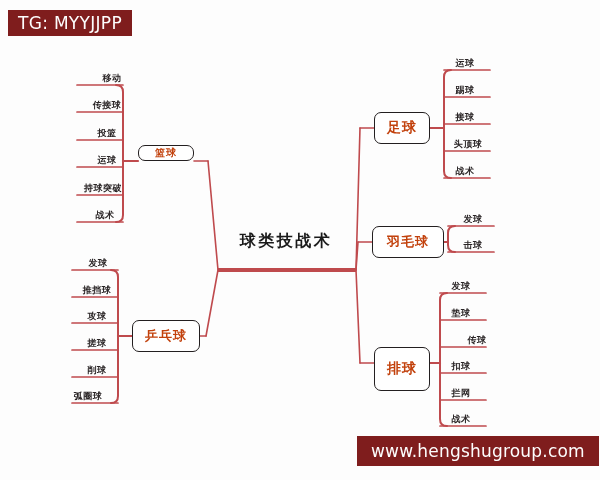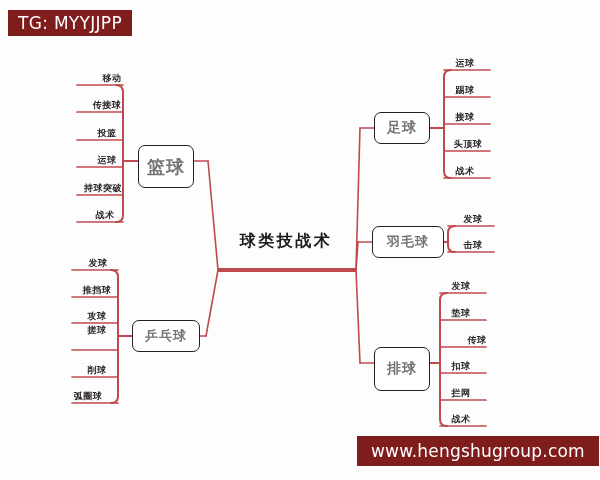--- a/index.html
+++ b/index.html
@@ -30,21 +30,21 @@
   }
   .node-box {
     position: absolute;
     border: 1.6px solid #231f20;
     border-radius: 7px;
     background: #ffffff;
     display: flex;
     align-items: center;
     justify-content: center;
     font-weight: bold;
-    color: #737373;
+    color: #c2410c;
     letter-spacing: 1px;
     box-sizing: border-box;
   }
   .center-node {
     position: absolute;
     font-weight: bold;
     color: #1a1a1a;
     font-size: 16px;
     letter-spacing: 2.5px;
     white-space: nowrap;
@@ -138,36 +138,36 @@
       <path d="M 440 400 L 486 400" fill="none" stroke="#bf4a4d" stroke-width="1.7" stroke-linecap="round" stroke-linejoin="round"></path>
       <path d="M 440 426 L 486 426" fill="none" stroke="#bf4a4d" stroke-width="1.7" stroke-linecap="round" stroke-linejoin="round"></path>
     </svg>
 
   <div class="center-node" style="left: 286px; top: 241px; transform: translate(-50%, -50%);">球类技战术</div>
 
   <div class="watermark" id="wm-tg">TG: MYYJJPP</div>
 
   <div class="watermark" id="wm-url">www.hengshugroup.com</div>
 
-<div class="node-box" style="left: 138px; top: 145px; width: 56px; height: 43px; font-size: 18px;">
+<div class="node-box" style="left: 138px; top: 145px; width: 56px; height: 16px; font-size: 10px;">
       <span>篮球</span>
     </div>
     <div class="leaf-label" style="left: 112px; top: 72px;">移动</div>
     <div class="leaf-label" style="left: 107px; top: 99px;">传接球</div>
     <div class="leaf-label" style="left: 107px; top: 127px;">投篮</div>
     <div class="leaf-label" style="left: 107px; top: 154px;">运球</div>
     <div class="leaf-label" style="left: 103px; top: 182px;">持球突破</div>
     <div class="leaf-label" style="left: 105px; top: 209px;">战术</div>
     <div class="node-box" style="left: 132px; top: 320px; width: 68px; height: 32px; font-size: 13px;">
       <span>乒乓球</span>
     </div>
     <div class="leaf-label" style="left: 98px; top: 257px;">发球</div>
     <div class="leaf-label" style="left: 97px; top: 284px;">推挡球</div>
     <div class="leaf-label" style="left: 97px; top: 310px;">攻球</div>
-    <div class="leaf-label" style="left: 97px; top: 324px; text-align: right;">搓球</div>
+    <div class="leaf-label" style="left: 97px; top: 337px; text-align: right;">搓球</div>
     <div class="leaf-label" style="left: 97px; top: 364px;">削球</div>
     <div class="leaf-label" style="left: 88px; top: 390px; text-align: center;">弧圈球</div>
     <div class="node-box" style="left: 374px; top: 112px; width: 56px; height: 32px; font-size: 14px;">
       <span>足球</span>
     </div>
     <div class="leaf-label" style="left: 465px; top: 57px;">运球</div>
     <div class="leaf-label" style="left: 465px; top: 84px;">踢球</div>
     <div class="leaf-label" style="left: 465px; top: 111px;">接球</div>
     <div class="leaf-label" style="left: 468px; top: 138px;">头顶球</div>
     <div class="leaf-label" style="left: 465px; top: 165px;">战术</div>

